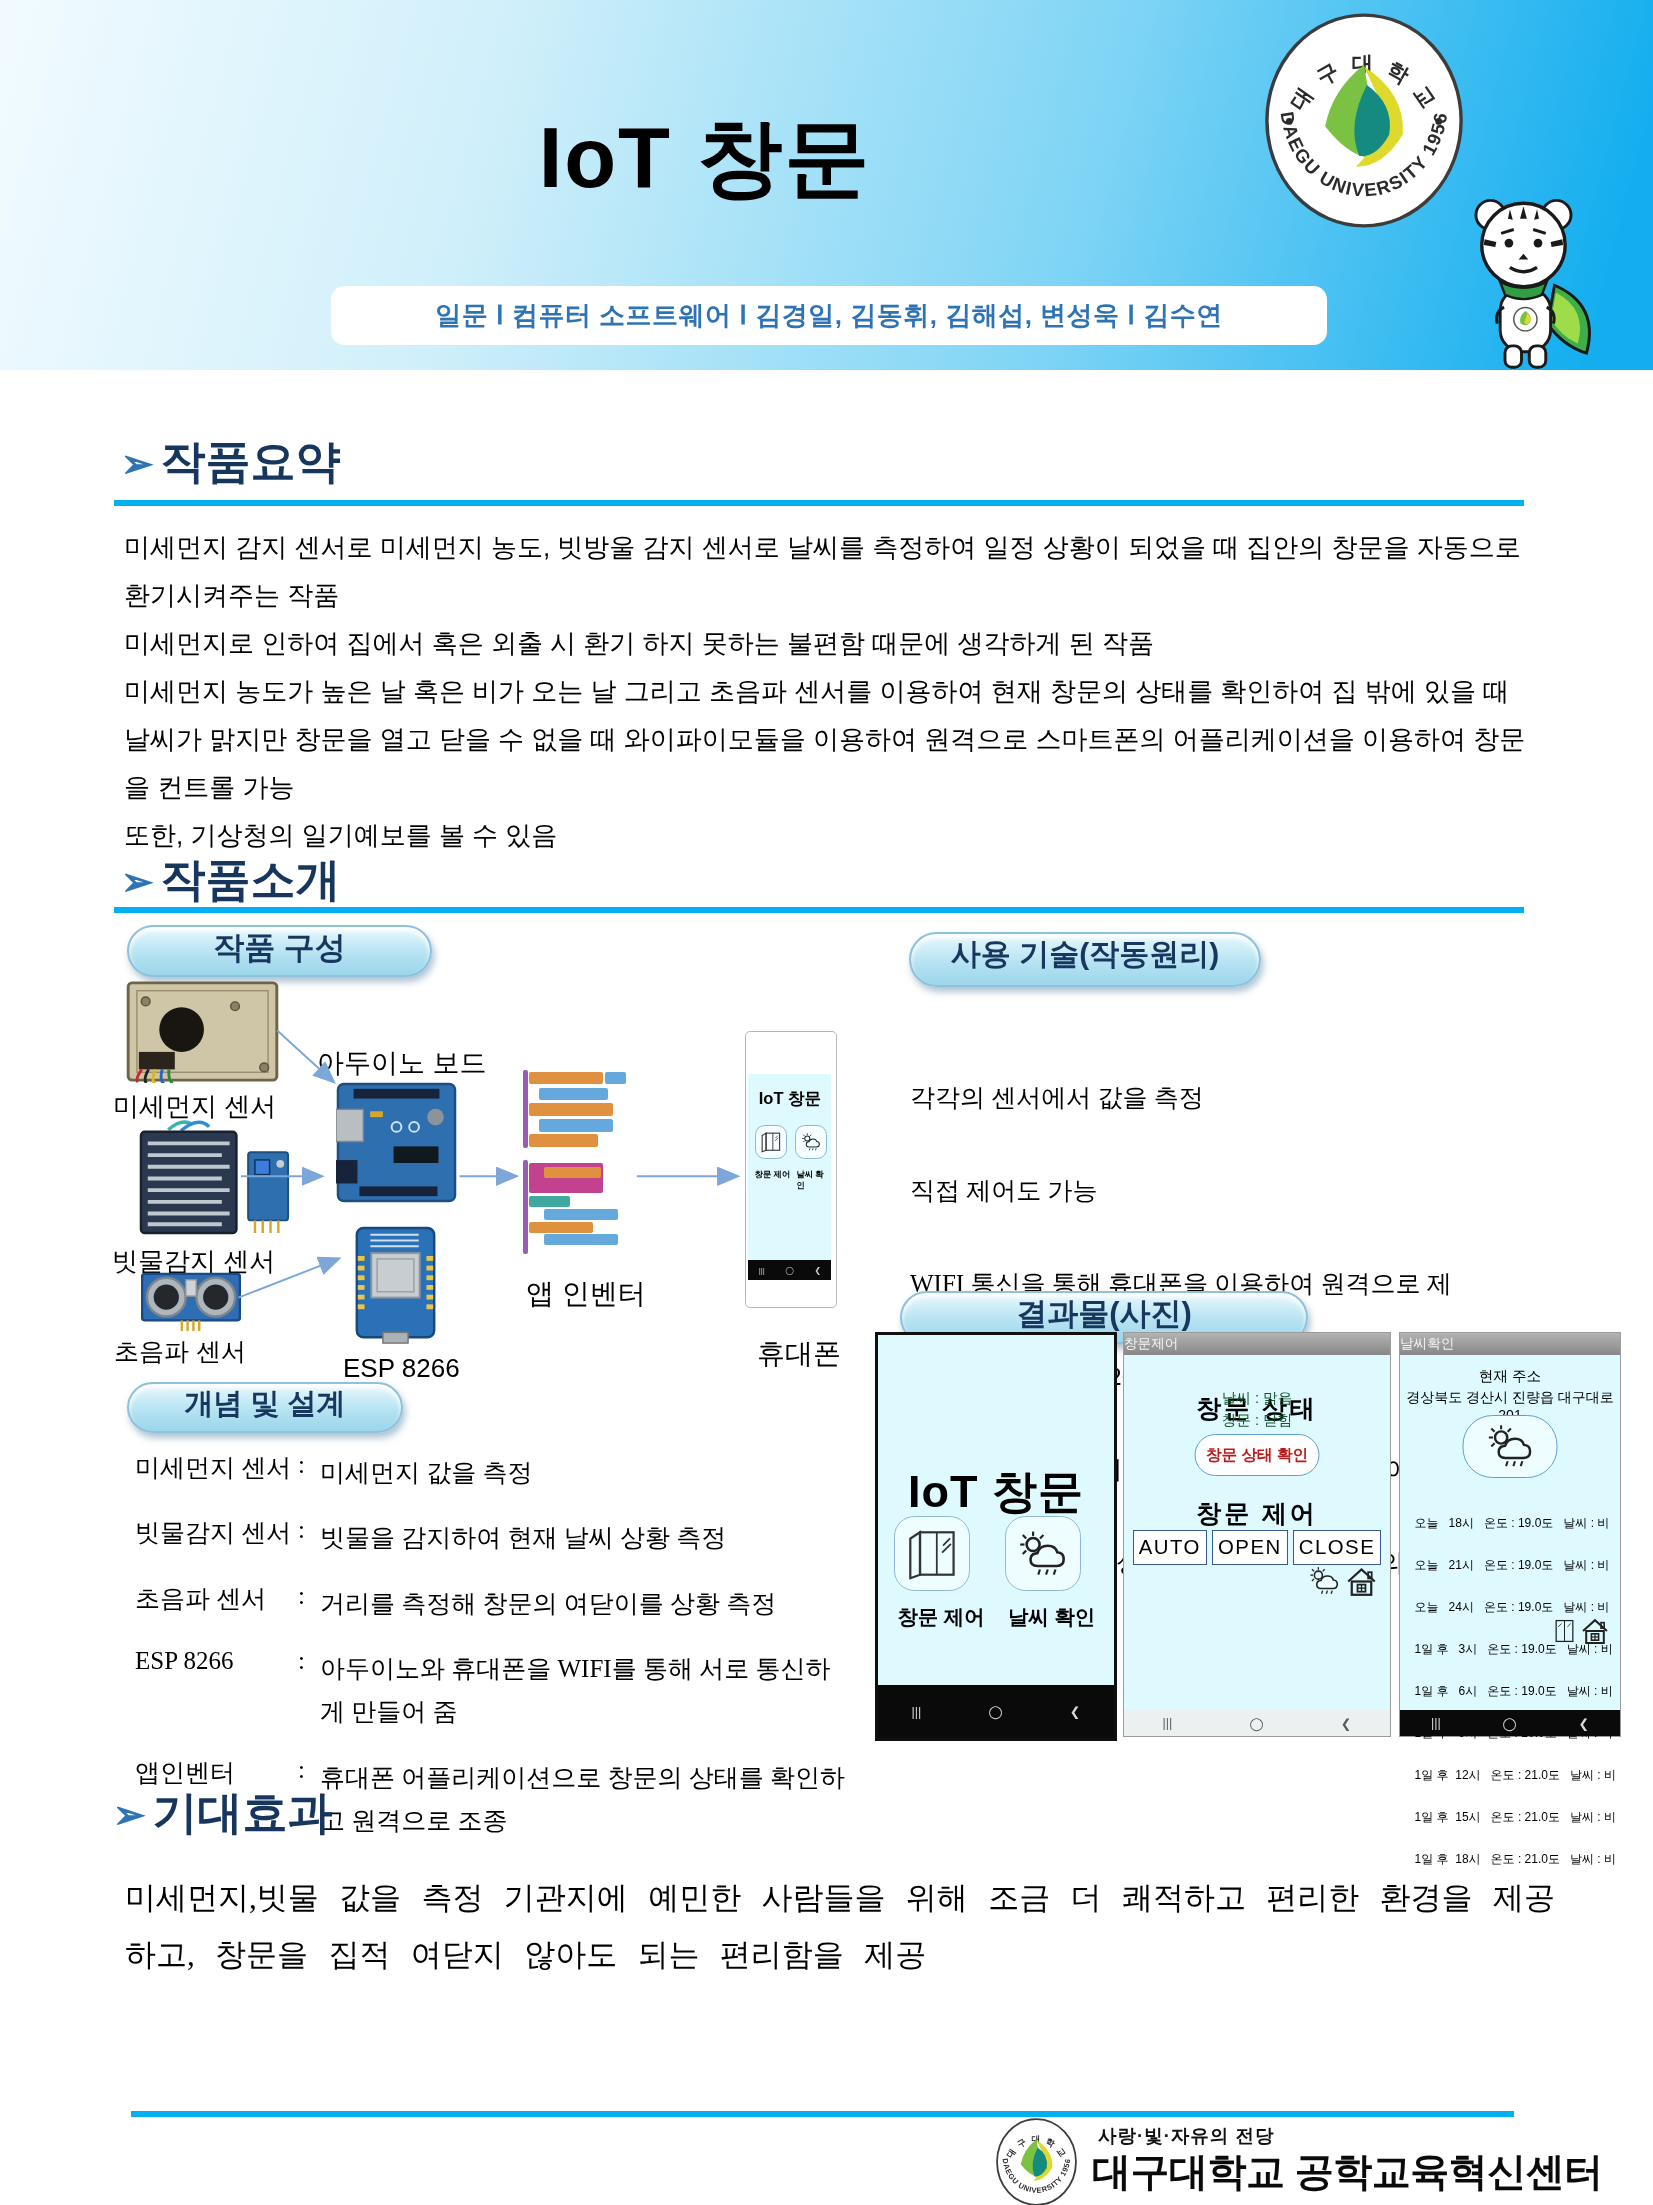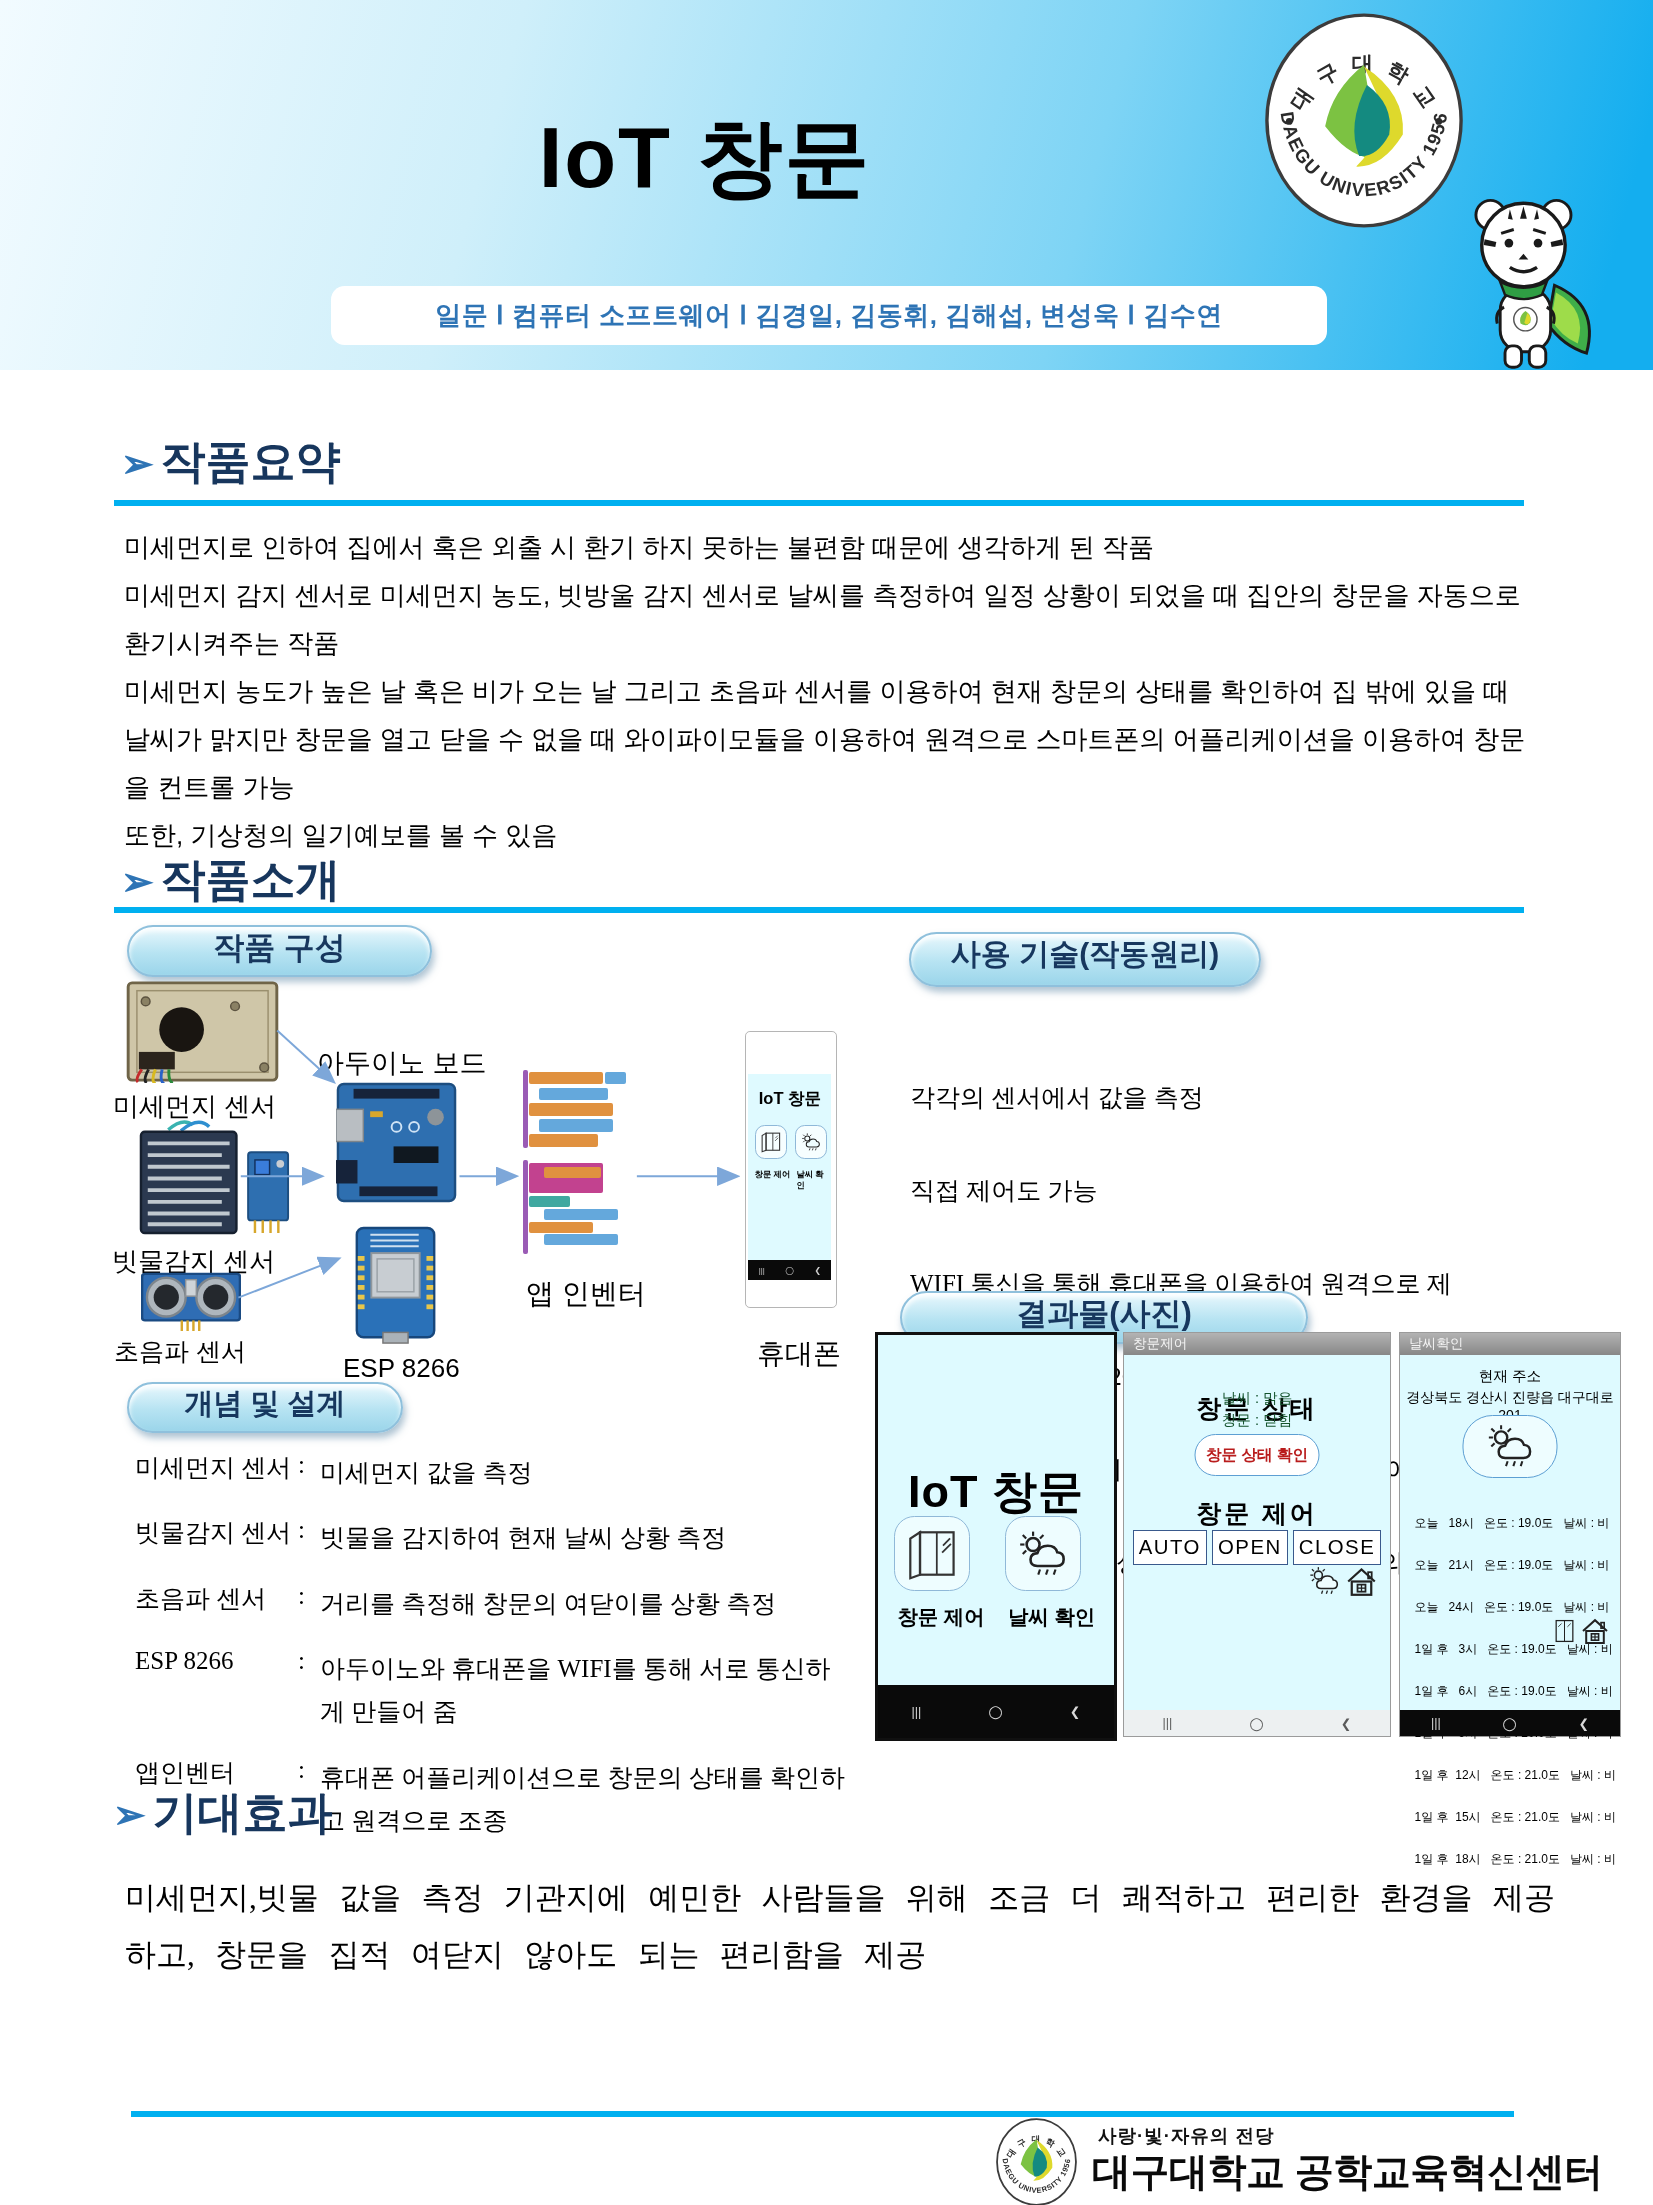--- a/index.html
+++ b/index.html
@@ -66,21 +66,21 @@
   .minilbl{position:absolute;top:95px;font-size:8.3px;font-weight:700;color:#000;}
   .mininav{position:absolute;left:2.4px;top:228px;width:83px;height:20.4px;background:#0a0a0a;
            display:flex;align-items:center;justify-content:space-around;color:#cfcfcf;font-size:7.8px;}
 
   
   .phone{position:absolute;top:1332px;height:403px;background:#defaff;}
   .p-frame-black{border:3.9px solid #101010;}
   .p-frame-gray{border:1px solid #9b9b9b;}
   .pbar{position:absolute;left:0;top:0;width:100%;height:22.4px;
         background:linear-gradient(180deg,#b3b3b3,#878787);color:#f4f4f4;font-size:13.6px;
-        display:flex;align-items:center;padding-left:9px;box-sizing:border-box;}
+        display:flex;align-items:center;padding-left:0;box-sizing:border-box;}
   .pnav{position:absolute;left:0;bottom:0;width:100%;height:26px;display:flex;
         align-items:center;justify-content:space-around;font-size:12.6px;}
   .pnav-dark{background:#0a0a0a;color:#d9d9d9;}
   .pnav-light{background:#edf0f1;color:#5a5a5a;}
   .center-text{position:absolute;left:0;width:100%;text-align:center;}
   .p1-title{top:127px;font-size:45px;font-weight:700;color:#000;letter-spacing:1px;}
   .p1btn{position:absolute;top:181px;width:74px;height:73px;border:1.9px solid #8fb8d8;
          border-radius:20.4px;background:#eefdff;display:flex;align-items:center;justify-content:center;}
   .p1lbl{position:absolute;top:268px;font-size:20.4px;font-weight:700;color:#000;white-space:nowrap;}
   .p2-h{font-size:25px;font-weight:700;color:#000;letter-spacing:2.9px;}
@@ -166,22 +166,22 @@
       <path d="M196,272 q10,8 4,22 q-8,4 -10,-2 Z" fill="#ded92c"></path>
     </svg>
   </div>
 
   <div class="sec-h" style="left:121px;top:432px;">
     <span class="bullet">➢</span><span>작품요약</span>
   </div>
   <div class="rule" style="left:114px;top:500px;width:1410px;"></div>
 
   <div class="sum-text">
+    <p>미세먼지 감지 센서로 미세먼지 농도, 빗방울 감지 센서로 날씨를 측정하여 일정 상황이 되었을 때 집안의 창문을 자동으로 환기시켜주는 작품</p>
     <p>미세먼지로 인하여 집에서 혹은 외출 시 환기 하지 못하는 불편함 때문에 생각하게 된 작품</p>
-    <p>미세먼지 감지 센서로 미세먼지 농도, 빗방울 감지 센서로 날씨를 측정하여 일정 상황이 되었을 때 집안의 창문을 자동으로 환기시켜주는 작품</p>
     <p>미세먼지 농도가 높은 날 혹은 비가 오는 날 그리고 초음파 센서를 이용하여 현재 창문의 상태를 확인하여 집 밖에 있을 때 날씨가 맑지만 창문을 열고 닫을 수 없을 때 와이파이모듈을 이용하여 원격으로 스마트폰의 어플리케이션을 이용하여 창문을 컨트롤 가능</p>
     <p>또한, 기상청의 일기예보를 볼 수 있음</p>
   </div>
 
   <div class="sec-h" style="left:121px;top:850px;">
     <span class="bullet">➢</span><span>작품소개</span>
   </div>
   <div class="rule" style="left:114px;top:907px;width:1410px;"></div>
 
   <div class="capsule" style="left:127px;top:925px;width:301px;height:48px;font-size:31px;">

